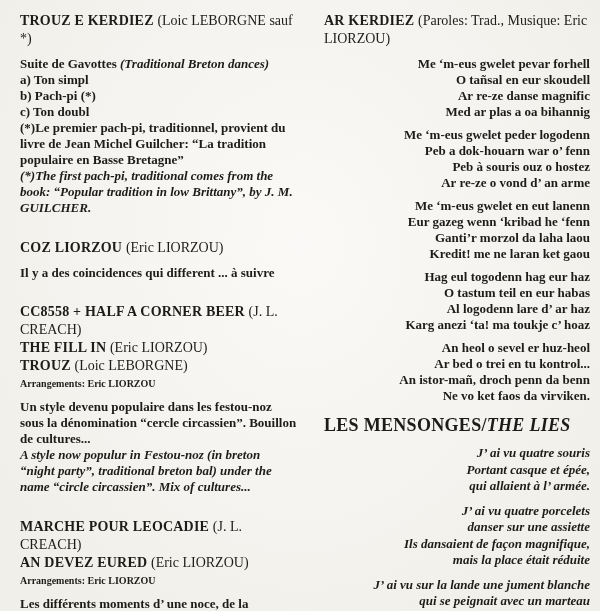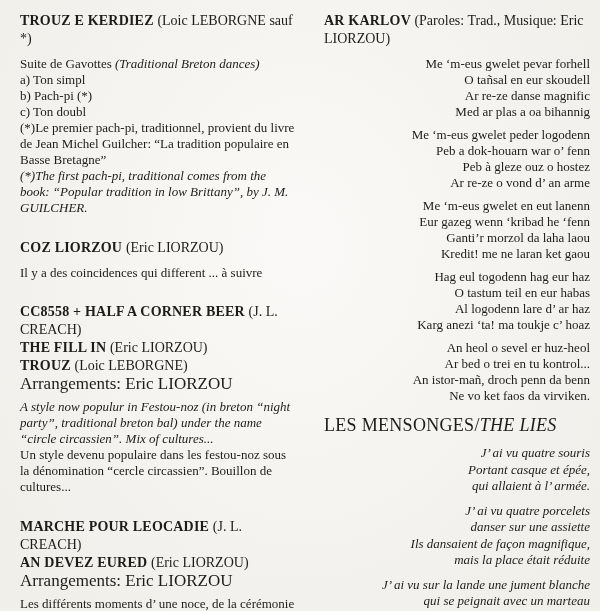--- a/index.html
+++ b/index.html
@@ -23,39 +23,39 @@
     width: 600px;
     height: 611px;
     padding: 12px 10px 0 20px;
     display: flex;
     gap: 26px;
   }
   .col { flex: 0 0 auto; }
   .col.left  { width: 278px; }
   .col.right { width: 266px; }
 
-  p { margin: 0; }
+  p { margin: 0; font-weight: bold; }
   .sec { margin-bottom: 23px; }
   .sec.tight { margin-bottom: 22px; }
 
   h2 {
     margin: 0 0 8px 0;
     font-size: 14px;
     line-height: 18px;
     font-weight: bold;
     letter-spacing: 0.2px;
   }
   h2.stack { margin: 0; }
   .credit {
     font-weight: normal;
     font-size: 14px;
     letter-spacing: 0;
   }
   .arrangements {
-    font-size: 17px;
+    font-size: 10px;
     line-height: 17px;
     margin-bottom: 7px;
   }
   .it { font-style: italic; }
   .para { margin: 0; }
   .prelines { white-space: pre-line; }
   .stanza { white-space: pre-line; margin: 0 0 7px 0; text-align: right; }
   .stanza.frpoem { line-height: 16.5px; margin-bottom: 8px; }
   .titleblock { margin-bottom: 6px; }
   .mensonges-head {
@@ -86,47 +86,47 @@
       <p class="para">Il y a des coincidences qui different ... à suivre</p>
     </section>
 
     <section class="sec">
       <div class="titleblock">
         <h2 class="stack"><span>CC8558 + HALF A CORNER BEER</span> <span class="credit">(J. L. CREACH)</span></h2>
         <h2 class="stack"><span>THE FILL IN</span> <span class="credit">(Eric LIORZOU)</span></h2>
         <h2 class="stack"><span>TROUZ</span> <span class="credit">(Loic LEBORGNE)</span></h2>
         <p class="arrangements">Arrangements: Eric LIORZOU</p>
       </div>
+      <p class="para">Un style devenu populaire dans les festou-noz sous la dénomination “cercle circassien”. Bouillon de cultures...</p>
       <p class="para it">A style now populur in Festou-noz (in breton “night party”, traditional breton bal) under the name “circle circassien”. Mix of cultures...</p>
-      <p class="para">Un style devenu populaire dans les festou-noz sous la dénomination “cercle circassien”. Bouillon de cultures...</p>
     </section>
 
     <section class="sec">
       <div class="titleblock">
         <h2 class="stack"><span>MARCHE POUR LEOCADIE</span> <span class="credit">(J. L. CREACH)</span></h2>
         <h2 class="stack"><span>AN DEVEZ EURED</span> <span class="credit">(Eric LIORZOU)</span></h2>
         <p class="arrangements">Arrangements: Eric LIORZOU</p>
       </div>
       <p class="para">Les différents moments d’ une noce, de la cérémonie du matin, sérieuse, jusqu’ à la danse au soir, qui l’est peut-être autant.</p>
       <p class="para it">The different moments of a wedding, from the morning ceremony, serious, till the evening dance, which is maybe as serious.</p>
     </section>
 
   </div>
 
   <div class="col right">
 
     <section>
-      <h2><span>AR KARLOV</span> <span class="credit">(Paroles: Trad., Musique: Eric LIORZOU)</span></h2>
+      <h2><span>AR KERDIEZ</span> <span class="credit">(Paroles: Trad., Musique: Eric LIORZOU)</span></h2>
       <p class="stanza">Me ‘m-eus gwelet pevar forhell
 O tañsal en eur skoudell
 Ar re-ze danse magnific
 Med ar plas a oa bihannig</p>
       <p class="stanza">Me ‘m-eus gwelet peder logodenn
 Peb a dok-houarn war o’ fenn
-Peb à gleze ouz o hostez
+Peb à souris ouz o hostez
 Ar re-ze o vond d’ an arme</p>
       <p class="stanza">Me ‘m-eus gwelet en eut lanenn
 Eur gazeg wenn ‘kribad he ‘fenn
 Ganti’r morzol da laha laou
 Kredit! me ne laran ket gaou</p>
       <p class="stanza">Hag eul togodenn hag eur haz
 O tastum teil en eur habas
 Al logodenn lare d’ ar haz
 Karg anezi ‘ta! ma toukje c’ hoaz</p>
       <p class="stanza">An heol o sevel er huz-heol

